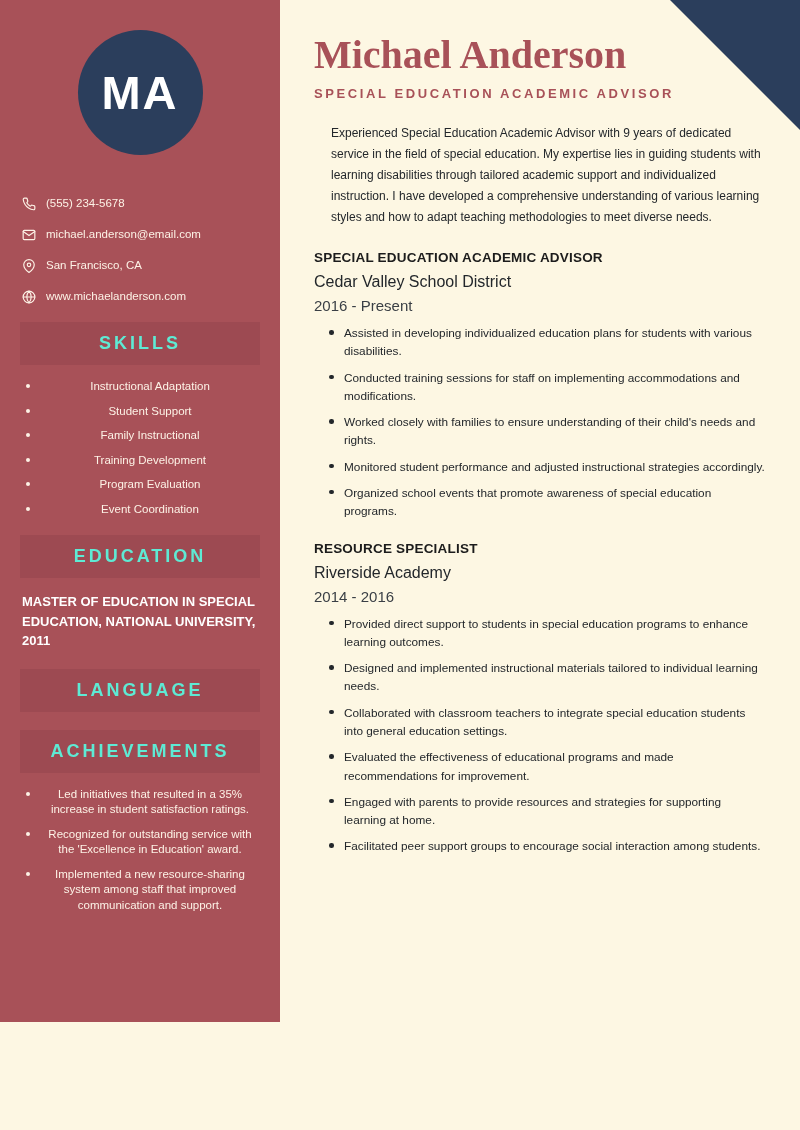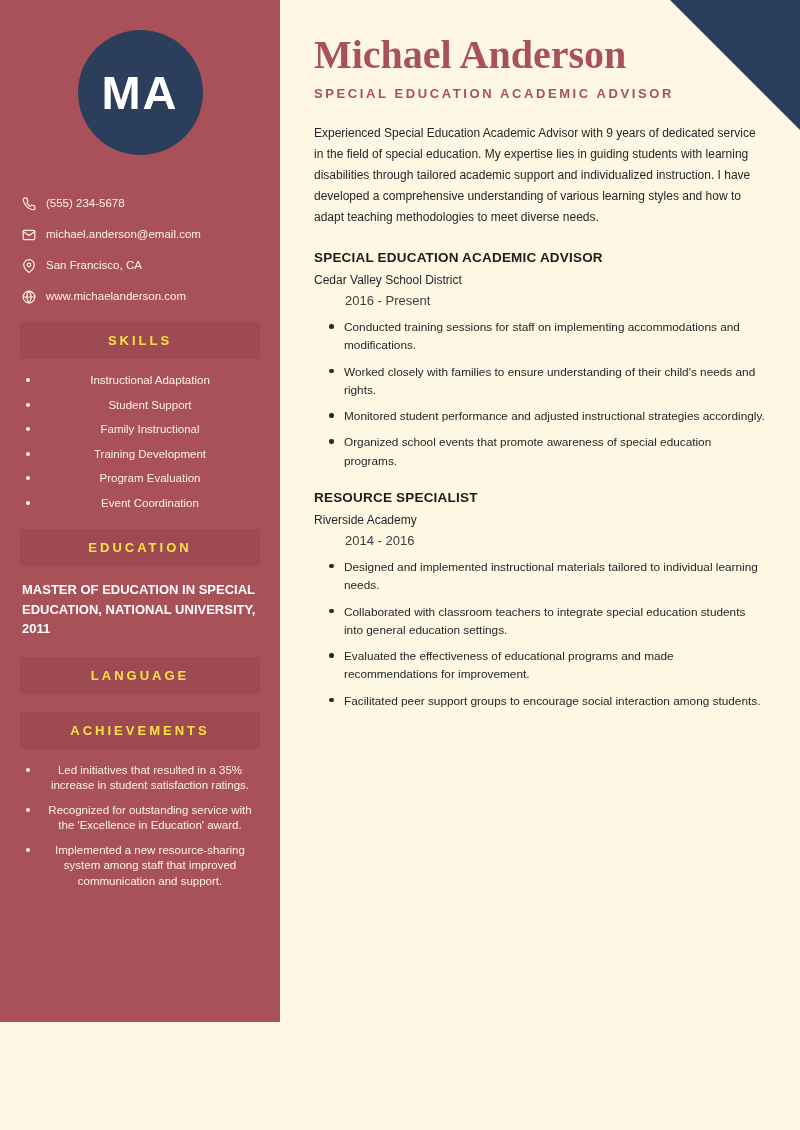--- a/index.html
+++ b/index.html
@@ -67,24 +67,24 @@
     justify-content: flex-start;
   }
   .contact-item .ico svg { display: block; }
   .contact-item .txt { line-height: 1.2; }
 
   .sec-banner {
     background: #9d4a52;
     text-align: center;
     padding: 11px 6px;
     margin: 18px 0 14px 0;
-    font-size: 13px;
+    font-size: 18px;
     font-weight: bold;
     letter-spacing: 3px;
-    color: #fde047;
+    color: #5eead4;
   }
 
   ul.bullets {
     list-style: none;
     margin: 0 0 4px 0;
     padding: 0 0 0 4px;
     text-align: center;
   }
   ul.bullets li {
     position: relative;
@@ -148,48 +148,48 @@
     letter-spacing: 2.6px;
     color: #a85158;
     margin-bottom: 22px;
   }
   .summary {
     font-size: 12px;
     line-height: 1.75;
     color: #23272b;
     margin-bottom: 22px;
     max-width: 460px;
+    margin-left: 17px;
   }
   .main-banner {
     background: #a04a52;
     color: #fff;
     text-align: center;
     padding: 12px 6px;
     font-size: 12.5px;
     font-weight: bold;
     letter-spacing: 3px;
     margin-bottom: 18px;
   }
   .job-title {
     font-size: 13.5px;
     font-weight: bold;
     color: #1c1c1c;
     margin-bottom: 8px;
     letter-spacing: .2px;
   }
   .job-company {
-    font-size: 12px;
+    font-size: 16px;
     color: #23272b;
     margin-bottom: 6px;
   }
   .job-dates {
-    font-size: 13px;
+    font-size: 15px;
     color: #3a3f45;
     margin-bottom: 10px;
-    margin-left: 31px;
   }
   ul.job-bullets {
     list-style: none;
     margin: 0 0 20px 0;
     padding: 0 0 0 14px;
   }
   ul.job-bullets li {
     position: relative;
     padding-left: 16px;
     font-size: 11.8px;
@@ -293,33 +293,36 @@
     <h1 class="name">Michael Anderson</h1>
     <div class="subtitle">SPECIAL EDUCATION ACADEMIC ADVISOR</div>
     <p class="summary">Experienced Special Education Academic Advisor with 9 years of dedicated service in the field of special education. My expertise lies in guiding students with learning disabilities through tailored academic support and individualized instruction. I have developed a comprehensive understanding of various learning styles and how to adapt teaching methodologies to meet diverse needs.</p>
 
 
     <section>
       <div class="job-title">SPECIAL EDUCATION ACADEMIC ADVISOR</div>
       <div class="job-company">Cedar Valley School District</div>
       <div class="job-dates">2016 - Present</div>
       <ul class="job-bullets">
+        <li>Assisted in developing individualized education plans for students with various disabilities.</li>
         <li>Conducted training sessions for staff on implementing accommodations and modifications.</li>
         <li>Worked closely with families to ensure understanding of their child's needs and rights.</li>
         <li>Monitored student performance and adjusted instructional strategies accordingly.</li>
         <li>Organized school events that promote awareness of special education programs.</li>
       </ul>
     </section>
 
     <section>
       <div class="job-title">RESOURCE SPECIALIST</div>
       <div class="job-company">Riverside Academy</div>
       <div class="job-dates">2014 - 2016</div>
       <ul class="job-bullets">
+        <li>Provided direct support to students in special education programs to enhance learning outcomes.</li>
         <li>Designed and implemented instructional materials tailored to individual learning needs.</li>
         <li>Collaborated with classroom teachers to integrate special education students into general education settings.</li>
         <li>Evaluated the effectiveness of educational programs and made recommendations for improvement.</li>
+        <li>Engaged with parents to provide resources and strategies for supporting learning at home.</li>
         <li>Facilitated peer support groups to encourage social interaction among students.</li>
       </ul>
     </section>
 
   </main>
 </div>
 
 </body></html>

